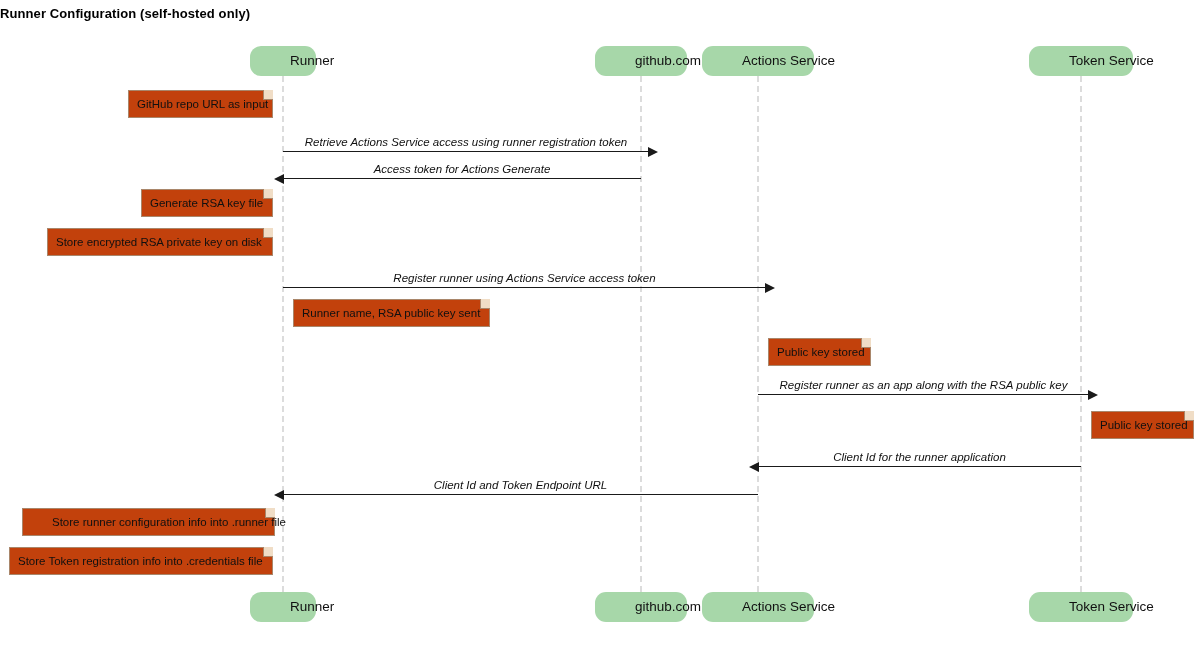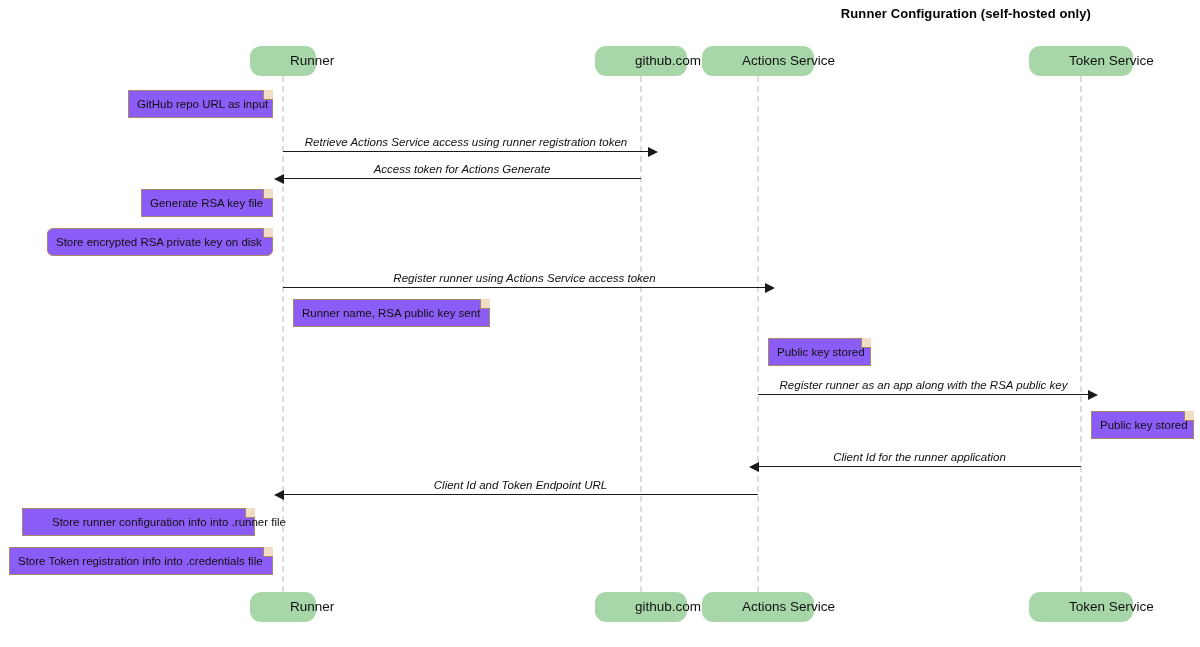--- a/index.html
+++ b/index.html
@@ -18,26 +18,25 @@
   #diagram {
     position: relative;
     width: 1200px;
     height: 647px;
   }
   .title {
     position: absolute;
     top: 6px;
     left: 0;
     width: 1084px;
-    text-align: right;
+    text-align: left;
     font-size: 13px;
     font-weight: bold;
     color: #000000;
     letter-spacing: 0.1px;
-    margin-left: 7px;
   }
   
   .lifeline {
     position: absolute;
     width: 0;
     border-left: 2px dashed #dcdcdc;
   }
   
   .participant {
     position: absolute;
@@ -48,21 +47,21 @@
     text-align: center;
     font-size: 13.5px;
     color: #101010;
     white-space: nowrap;
     box-sizing: border-box;
     padding-left: 40px;
   }
   
   .note {
     position: absolute;
-    background: #8b5cf6;
+    background: #c2410c;
     border: 1px solid #a9866a;
     box-sizing: border-box;
     height: 28px;
     line-height: 26px;
     font-size: 11.5px;
     color: #101010;
     padding: 0 8px;
     white-space: nowrap;
   }
   .note .fold {
@@ -156,21 +155,21 @@
       <div class="participant" style="left: 595px; top: 46px; width: 92px;"><span>github.com</span></div>
       <div class="participant" style="left: 595px; top: 592px; width: 92px;"><span>github.com</span></div>
       <div class="participant" style="left: 702px; top: 46px; width: 112px;"><span>Actions Service</span></div>
       <div class="participant" style="left: 702px; top: 592px; width: 112px;"><span>Actions Service</span></div>
       <div class="participant" style="left: 1029px; top: 46px; width: 104px;"><span>Token Service</span></div>
       <div class="participant" style="left: 1029px; top: 592px; width: 104px;"><span>Token Service</span></div>
     </div>
   <div id="notes-layer">
       <div class="note" style="left: 128px; top: 90px; width: 145px;"><span>GitHub repo URL as input</span><span class="fold"></span></div>
       <div class="note" style="left: 141px; top: 189px; width: 132px;"><span>Generate RSA key file</span><span class="fold"></span></div>
-      <div class="note" style="left: 47px; top: 228px; width: 226px; border-radius: 6px;"><span>Store encrypted RSA private key on disk</span><span class="fold"></span></div>
+      <div class="note" style="left: 47px; top: 228px; width: 226px;"><span>Store encrypted RSA private key on disk</span><span class="fold"></span></div>
       <div class="note" style="left: 293px; top: 299px; width: 197px;"><span>Runner name, RSA public key sent</span><span class="fold"></span></div>
       <div class="note" style="left: 768px; top: 338px; width: 103px;"><span>Public key stored</span><span class="fold"></span></div>
       <div class="note" style="left: 1091px; top: 411px; width: 103px;"><span>Public key stored</span><span class="fold"></span></div>
-      <div class="note" style="left: 22px; top: 508px; width: 233px; padding-left: 29px;"><span>Store runner configuration info into .runner file</span><span class="fold"></span></div>
+      <div class="note" style="left: 22px; top: 508px; width: 253px; padding-left: 29px;"><span>Store runner configuration info into .runner file</span><span class="fold"></span></div>
       <div class="note" style="left: 9px; top: 547px; width: 264px;"><span>Store Token registration info into .credentials file</span><span class="fold"></span></div>
     </div>
 
 </div>
 
 </body></html>

